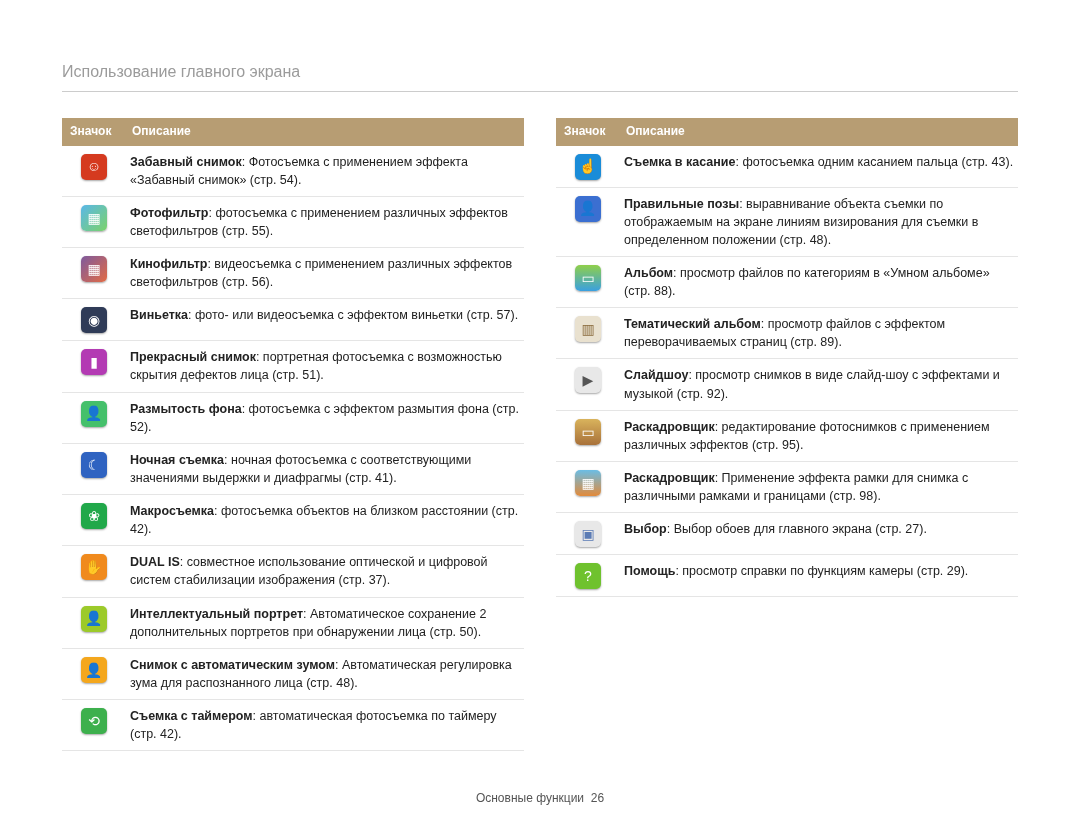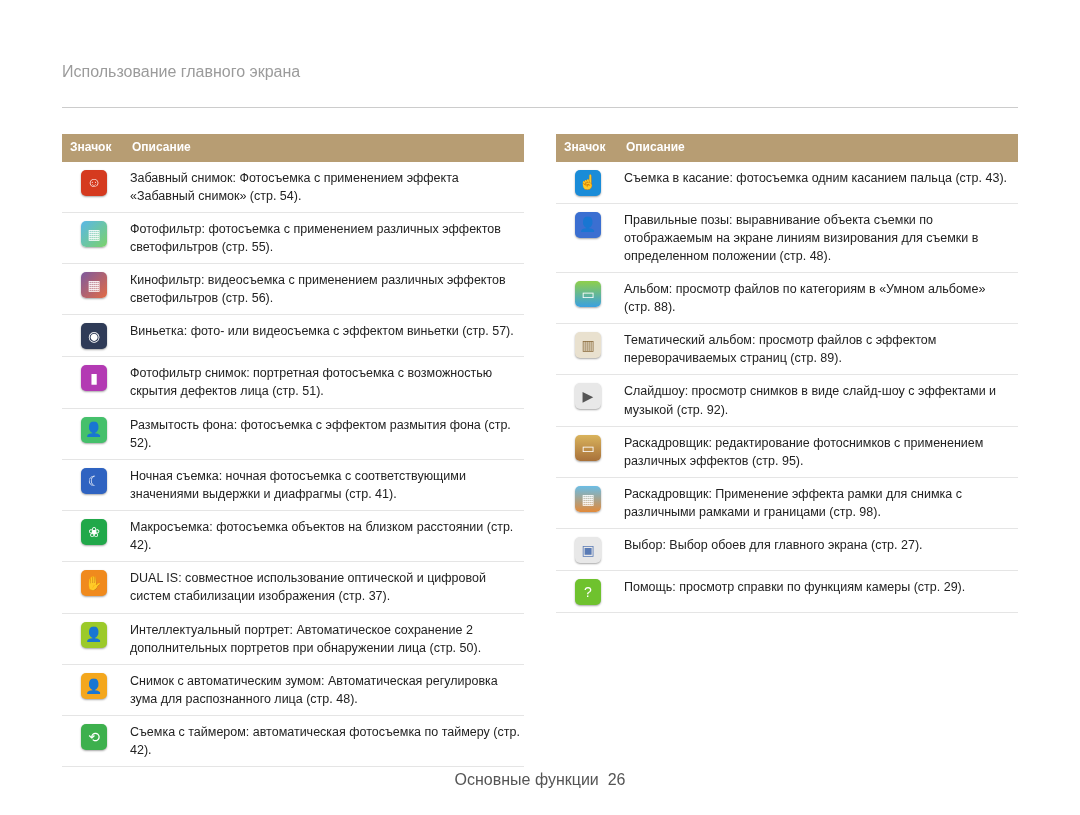--- a/index.html
+++ b/index.html
@@ -10,21 +10,21 @@
     font-family: Arial, Helvetica, sans-serif;
     color: #333;
     font-size: 13px;
     line-height: 1.45;
     padding: 60px 62px 20px 62px;
     position: relative;
   }
   .breadcrumb {
     color: #9b9b9b;
     font-size: 16px;
-    padding-bottom: 24px;
+    padding-bottom: 8px;
     border-bottom: 1px solid #ccc;
     margin-bottom: 26px;
   }
   .columns {
     display: flex;
     gap: 32px;
   }
   .col { flex: 1 1 0; }
   table {
     width: 100%;
@@ -55,26 +55,26 @@
     display: inline-flex;
     width: 26px;
     height: 26px;
     border-radius: 5px;
     box-shadow: 0 1px 2px rgba(0,0,0,0.35);
     align-items: center;
     justify-content: center;
     font-size: 14px;
     color: #fff;
   }
-  .desc-bold { font-weight: normal; }
+  .desc-bold { font-weight: bold; }
   .footer {
     position: absolute;
-    left: 0; right: 0; bottom: 24px;
+    left: 0; right: 0; bottom: 8px;
     text-align: center;
-    font-size: 16px;
+    font-size: 12px;
     color: #555;
   }
 </style>
 </head>
 <body>
 
 <div class="breadcrumb">Использование главного экрана</div>
 
 <div class="columns">
 
@@ -98,21 +98,21 @@
           <tr>
             <td class="icon-cell"><span class="icon" style="background: linear-gradient(135deg, rgb(125, 90, 158), rgb(226, 107, 69));">▦</span></td>
             <td><span class="desc-bold">Кинофильтр</span><span>: видеосъемка с применением различных эффектов светофильтров (стр. 56).</span></td>
           </tr>
           <tr>
             <td class="icon-cell"><span class="icon" style="background: rgb(47, 59, 87);">◉</span></td>
             <td><span class="desc-bold">Виньетка</span><span>: фото- или видеосъемка с эффектом виньетки (стр. 57).</span></td>
           </tr>
           <tr>
             <td class="icon-cell"><span class="icon" style="background: rgb(179, 58, 179);">▮</span></td>
-            <td><span class="desc-bold">Фотофильтр снимок</span><span>: портретная фотосъемка с возможностью скрытия дефектов лица (стр. 51).</span></td>
+            <td><span class="desc-bold">Прекрасный снимок</span><span>: портретная фотосъемка с возможностью скрытия дефектов лица (стр. 51).</span></td>
           </tr>
           <tr>
             <td class="icon-cell"><span class="icon" style="background: rgb(69, 192, 107);">👤</span></td>
             <td><span class="desc-bold">Размытость фона</span><span>: фотосъемка с эффектом размытия фона (стр. 52).</span></td>
           </tr>
           <tr>
             <td class="icon-cell"><span class="icon" style="background: rgb(47, 99, 193);">☾</span></td>
             <td><span class="desc-bold">Ночная съемка</span><span>: ночная фотосъемка с соответствующими значениями выдержки и диафрагмы (стр. 41).</span></td>
           </tr>
           <tr>

